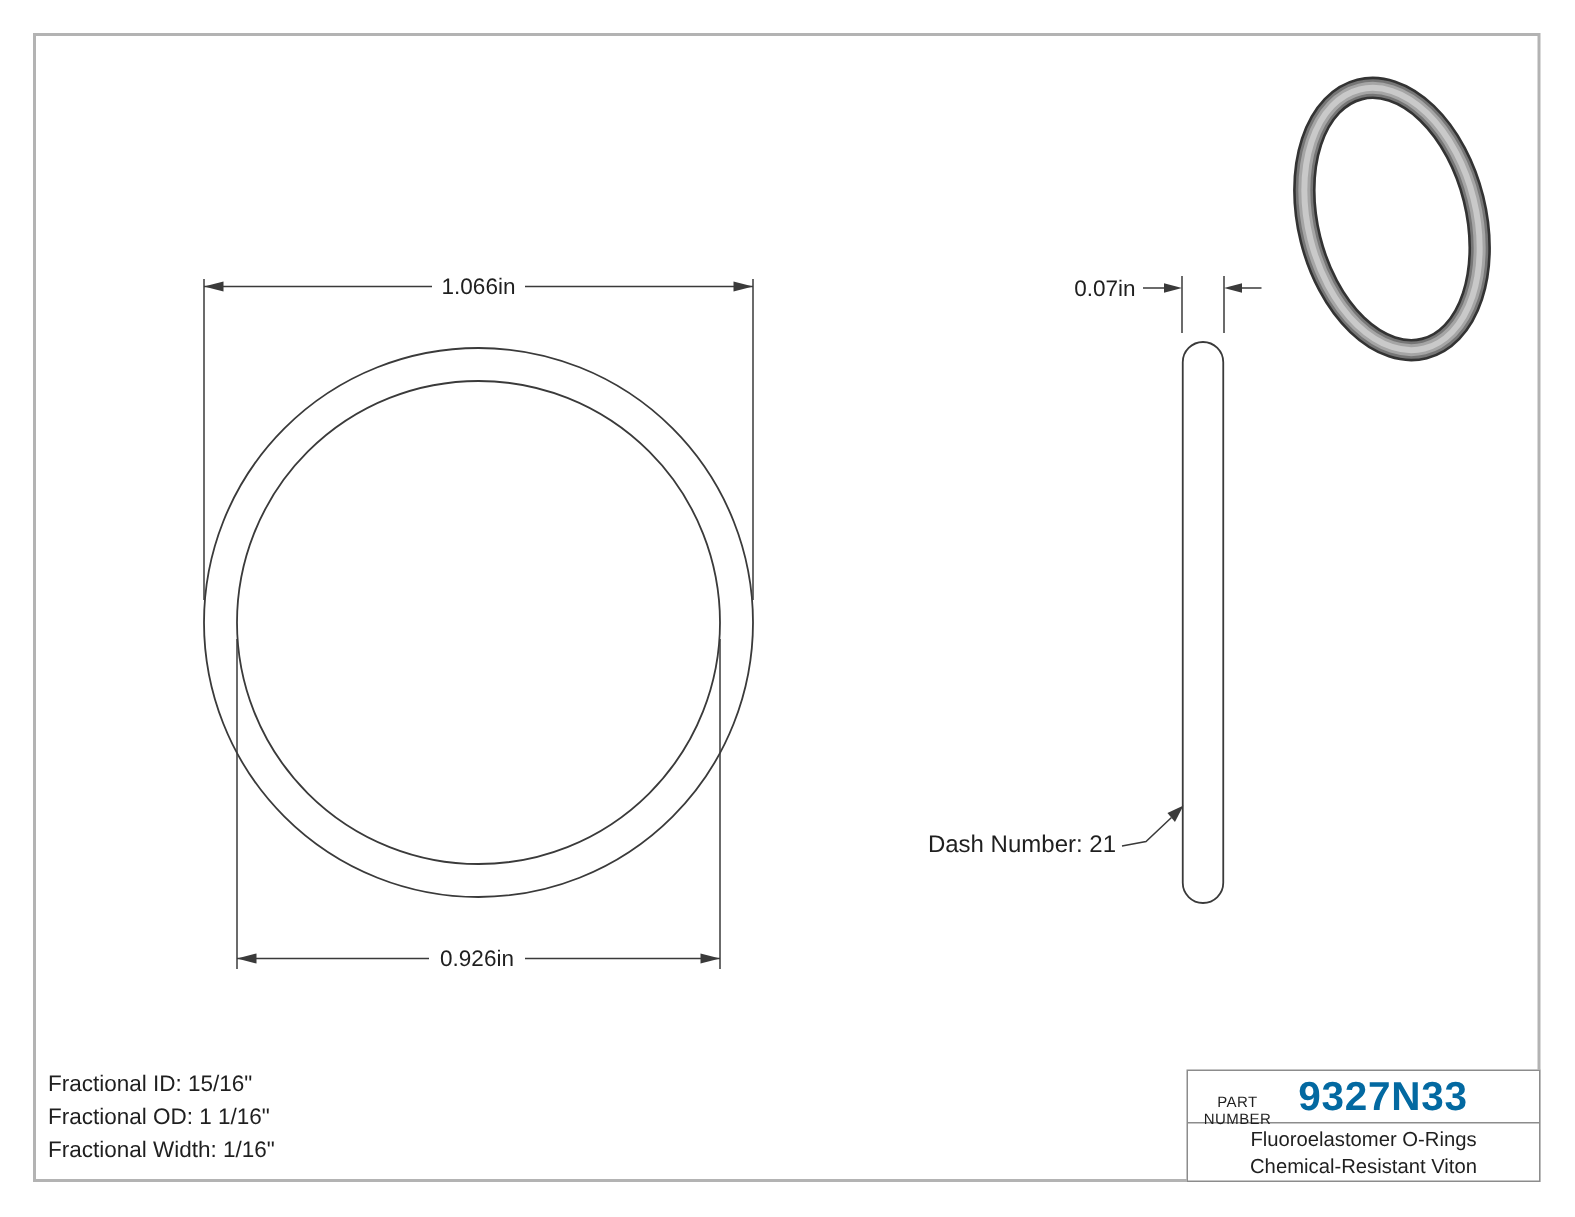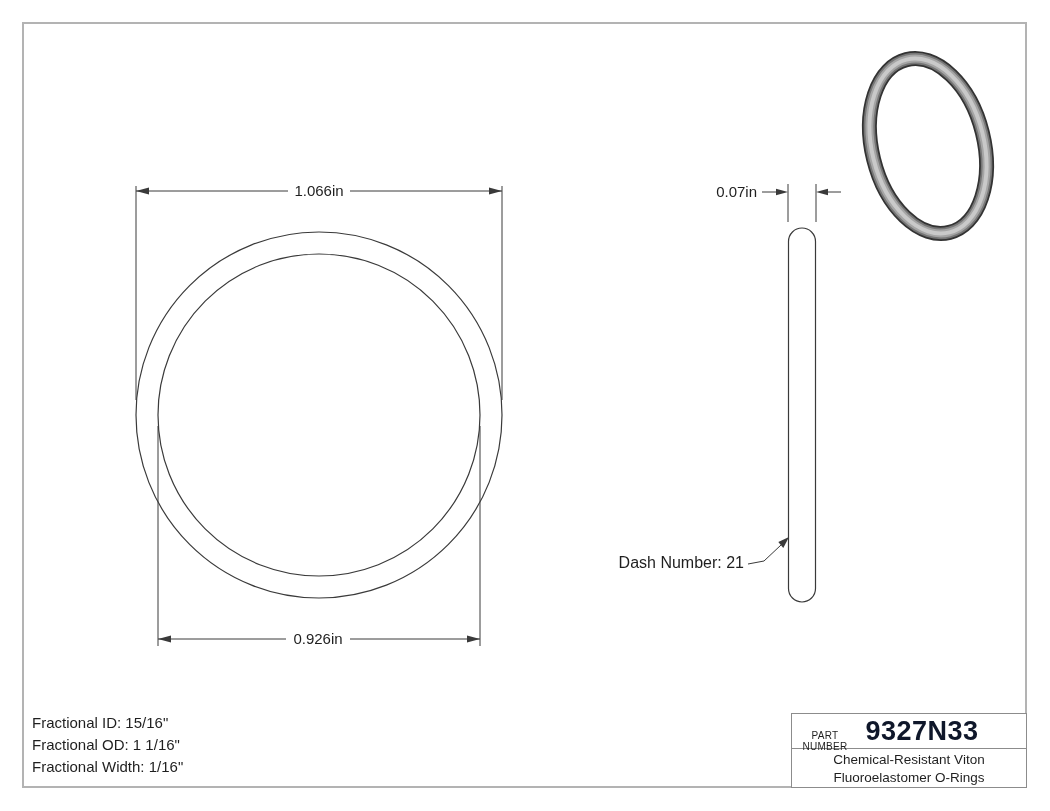--- a/index.html
+++ b/index.html
@@ -65,21 +65,21 @@
     color: var(--text-color, #1f1f1f);
     margin-top: 20px;
   }
   .part-number {
     flex: 1;
     text-align: center;
     margin-right: 32px;
     font-size: 27px;
     font-weight: bold;
     letter-spacing: 0.5px;
-    color: #0f172a;
+    color: #0369a1;
   }
   .tb-bottom {
     text-align: center;
     font-size: 13.5px;
     line-height: 18px;
     padding-top: 2px;
     color: var(--text-color, #1f1f1f);
   }
 </style>
 </head>
@@ -150,18 +150,18 @@
 
   <div class="title-block">
     <div class="tb-top">
       <div class="part-label">
         <div>PART</div>
         <div>NUMBER</div>
       </div>
       <div class="part-number">9327N33</div>
     </div>
     <div class="tb-bottom">
+      <div>Fluoroelastomer O-Rings</div>
       <div>Chemical-Resistant Viton</div>
-      <div>Fluoroelastomer O-Rings</div>
     </div>
   </div>
 
 </div>
 
 </body></html>

